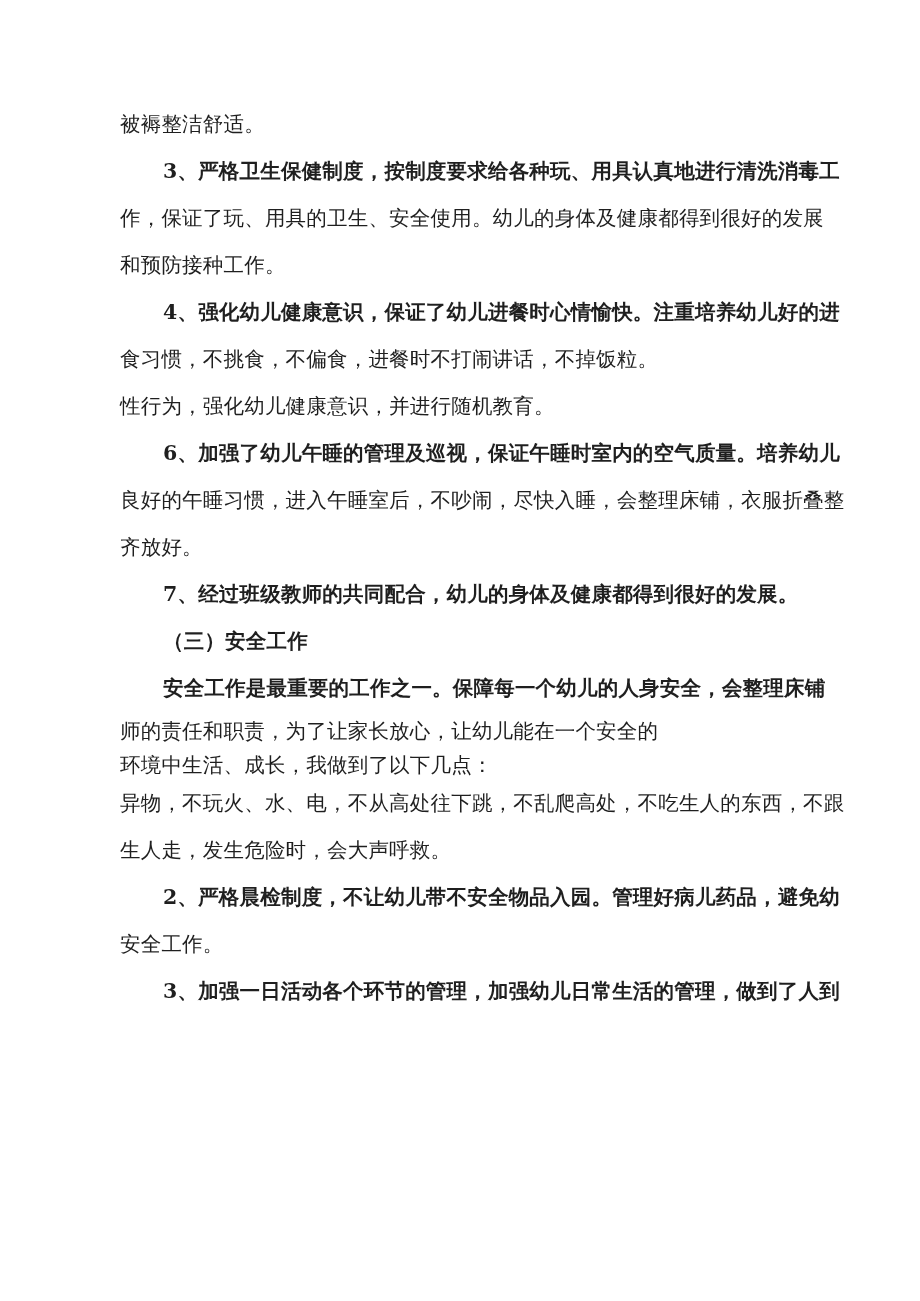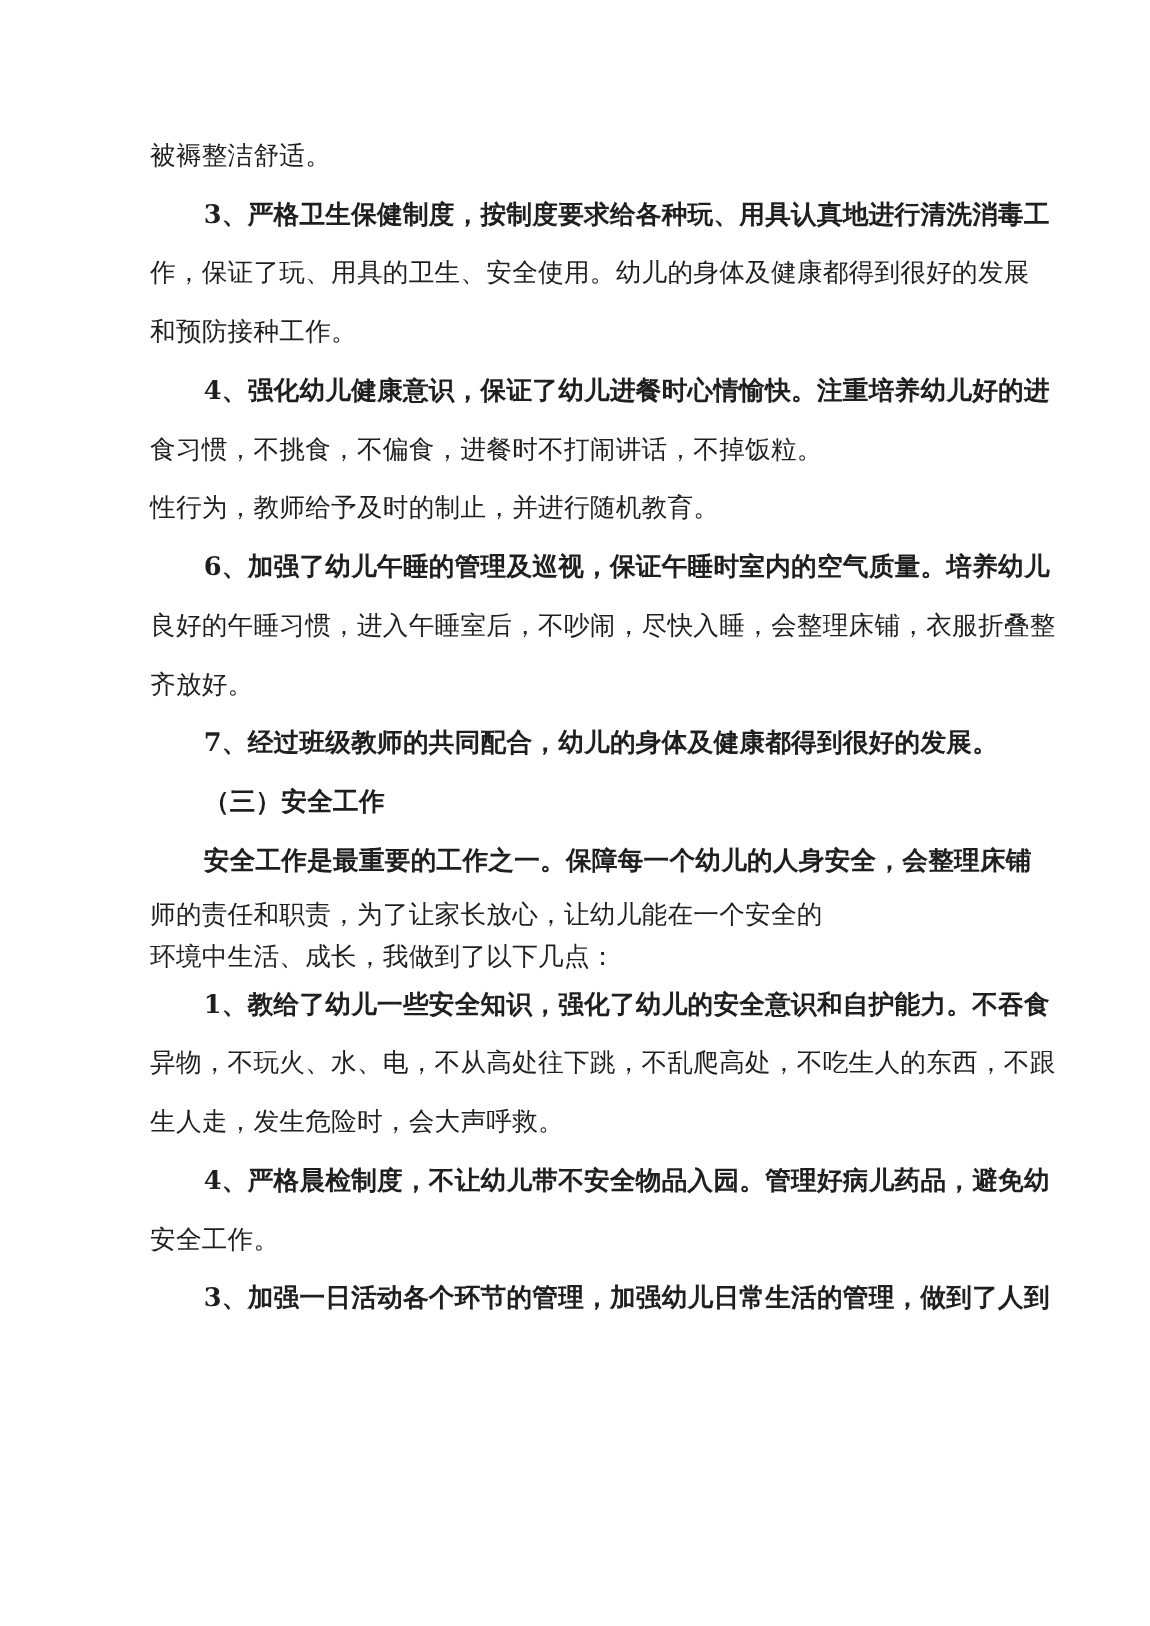--- a/index.html
+++ b/index.html
@@ -62,30 +62,29 @@
 
 <div class="page">
   <div class="doc-body" id="doc-body">
 
   <div class="line">被褥整洁舒适。</div>
       <div class="line indent">3、严格卫生保健制度，按制度要求给各种玩、用具认真地进行清洗消毒工</div>
       <div class="line">作，保证了玩、用具的卫生、安全使用。幼儿的身体及健康都得到很好的发展</div>
       <div class="line">和预防接种工作。</div>
       <div class="line indent">4、强化幼儿健康意识，保证了幼儿进餐时心情愉快。注重培养幼儿好的进</div>
       <div class="line">食习惯，不挑食，不偏食，进餐时不打闹讲话，不掉饭粒。</div>
-      <div class="line">性行为，教师给予及时的制止，并进行随机教育。</div>
+      <div class="line">性行为，强化幼儿健康意识，并进行随机教育。</div>
       <div class="line indent">6、加强了幼儿午睡的管理及巡视，保证午睡时室内的空气质量。培养幼儿</div>
       <div class="line">良好的午睡习惯，进入午睡室后，不吵闹，尽快入睡，会整理床铺，衣服折叠整</div>
       <div class="line">齐放好。</div>
       <div class="line indent">7、经过班级教师的共同配合，幼儿的身体及健康都得到很好的发展。</div>
       <div class="line indent">（三）安全工作</div>
       <div class="line indent">安全工作是最重要的工作之一。保障每一个幼儿的人身安全，会整理床铺</div>
       <div class="line tight-first">师的责任和职责，为了让家长放心，让幼儿能在一个安全的</div>
       <div class="line tight">环境中生活、成长，我做到了以下几点：</div>
-      <div class="line indent">1、教给了幼儿一些安全知识，强化了幼儿的安全意识和自护能力。不吞食</div>
       <div class="line">异物，不玩火、水、电，不从高处往下跳，不乱爬高处，不吃生人的东西，不跟</div>
       <div class="line">生人走，发生危险时，会大声呼救。</div>
-      <div class="line indent">4、严格晨检制度，不让幼儿带不安全物品入园。管理好病儿药品，避免幼</div>
+      <div class="line indent">2、严格晨检制度，不让幼儿带不安全物品入园。管理好病儿药品，避免幼</div>
       <div class="line">安全工作。</div>
       <div class="line indent">3、加强一日活动各个环节的管理，加强幼儿日常生活的管理，做到了人到</div>
     </div>
   <div class="spacer-bottom"></div>
 </div>
 
 </body></html>

